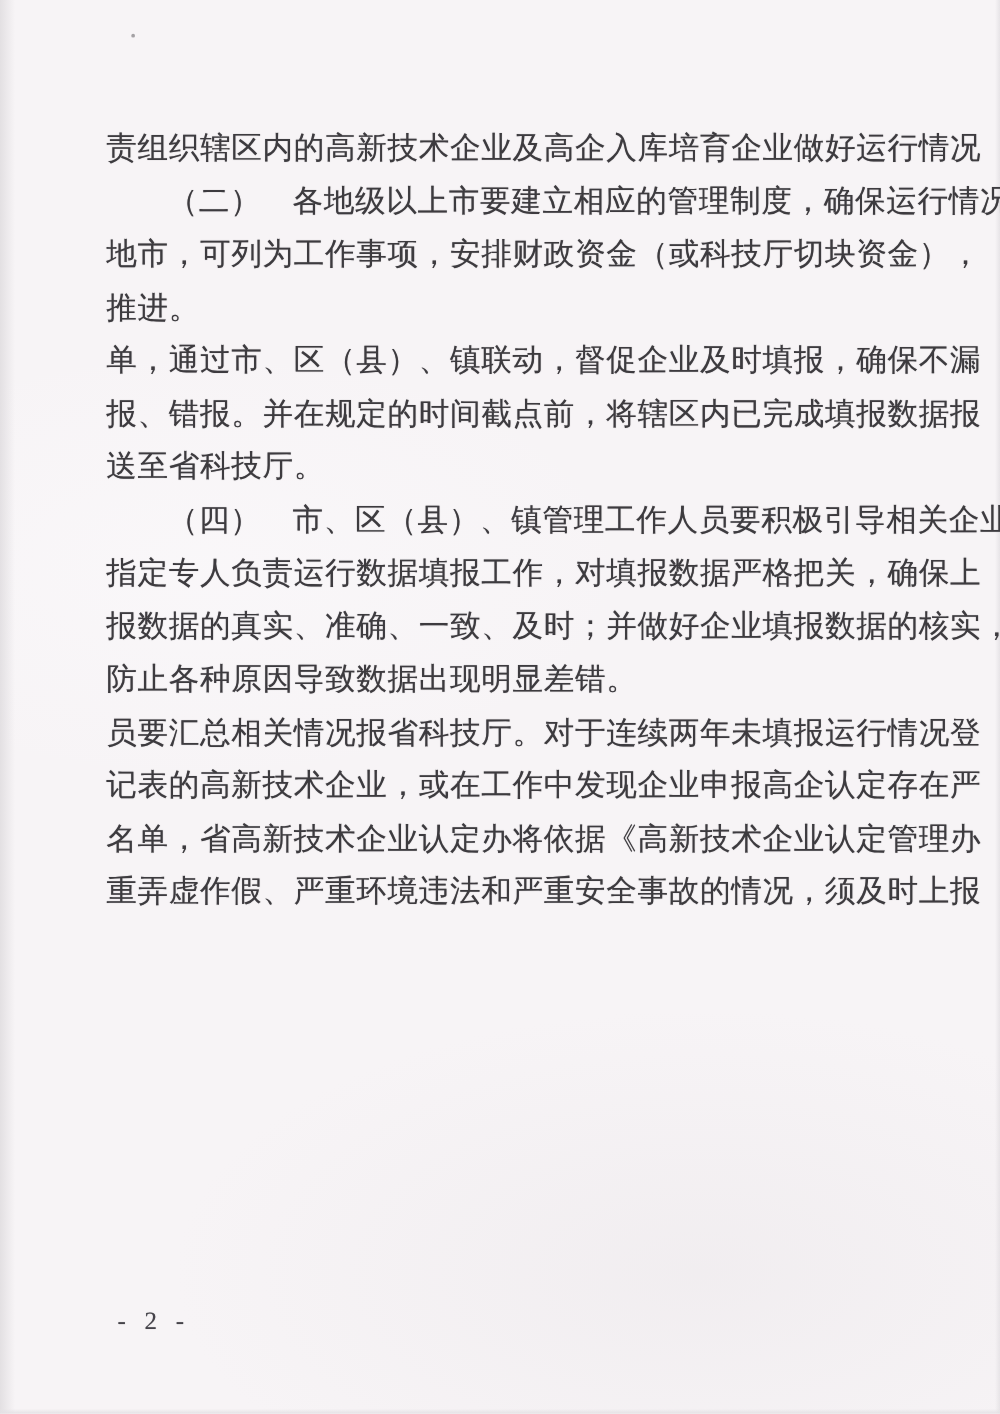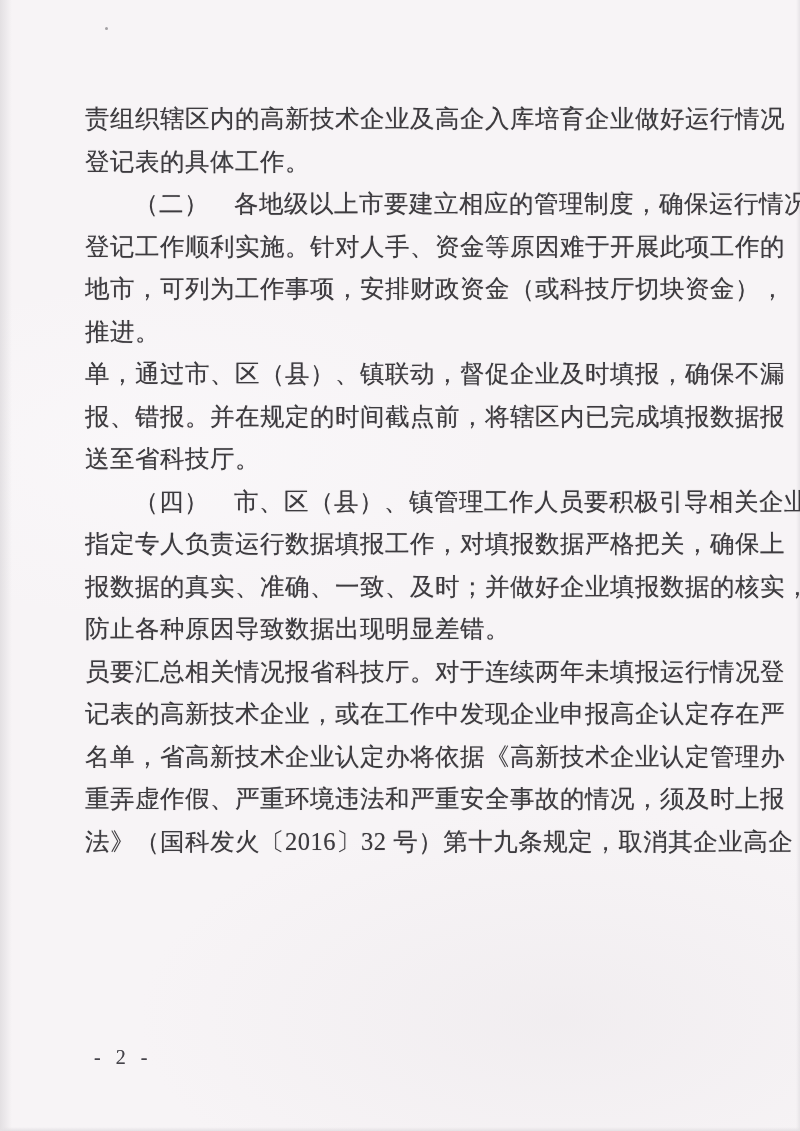--- a/index.html
+++ b/index.html
@@ -81,42 +81,39 @@
 
 <div class="page">
   <div class="edge-left"></div>
   <div class="edge-right"></div>
   <div class="edge-bottom"></div>
   <div class="speck"></div>
 
   <div class="content" id="content">
       <div class="paragraph">
         <div class="line">责组织辖区内的高新技术企业及高企入库培育企业做好运行情况</div>
-        <div class="line">登记表的具体工作。</div>
       </div>
       <div class="paragraph">
         <div class="line indent">（二）　各地级以上市要建立相应的管理制度，确保运行情况</div>
-        <div class="line">登记工作顺利实施。针对人手、资金等原因难于开展此项工作的</div>
         <div class="line">地市，可列为工作事项，安排财政资金（或科技厅切块资金），</div>
         <div class="line">推进。</div>
       </div>
       <div class="paragraph">
         <div class="line">单，通过市、区（县）、镇联动，督促企业及时填报，确保不漏</div>
         <div class="line">报、错报。并在规定的时间截点前，将辖区内已完成填报数据报</div>
         <div class="line">送至省科技厅。</div>
       </div>
       <div class="paragraph">
         <div class="line indent">（四）　市、区（县）、镇管理工作人员要积极引导相关企业</div>
         <div class="line">指定专人负责运行数据填报工作，对填报数据严格把关，确保上</div>
         <div class="line">报数据的真实、准确、一致、及时；并做好企业填报数据的核实，</div>
         <div class="line">防止各种原因导致数据出现明显差错。</div>
       </div>
       <div class="paragraph">
         <div class="line">员要汇总相关情况报省科技厅。对于连续两年未填报运行情况登</div>
         <div class="line">记表的高新技术企业，或在工作中发现企业申报高企认定存在严</div>
         <div class="line">名单，省高新技术企业认定办将依据《高新技术企业认定管理办</div>
         <div class="line">重弄虚作假、严重环境违法和严重安全事故的情况，须及时上报</div>
-        <div class="line">法》（国科发火〔2016〕32 号）第十九条规定，取消其企业高企</div>
       </div>
     </div>
 
   <div class="page-number">- 2 -</div>
 </div>
 
 </body></html>

